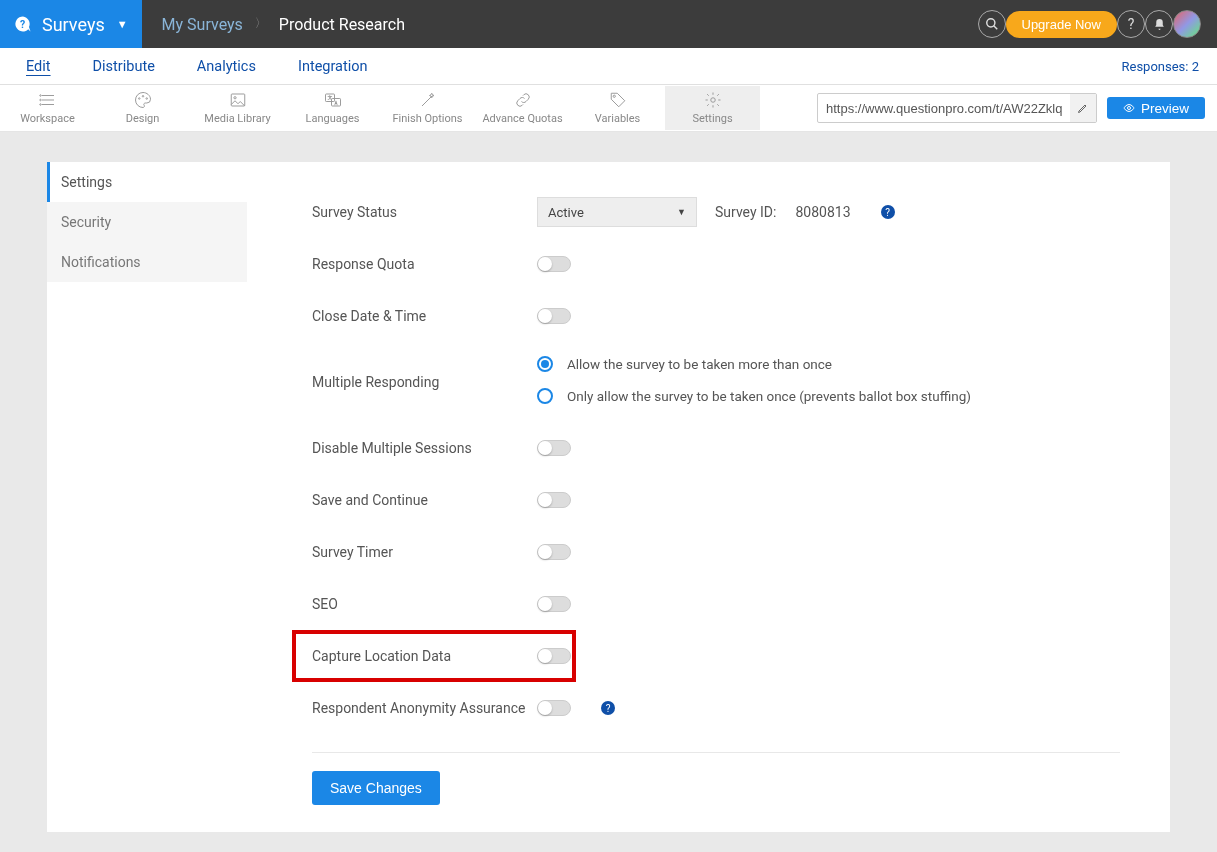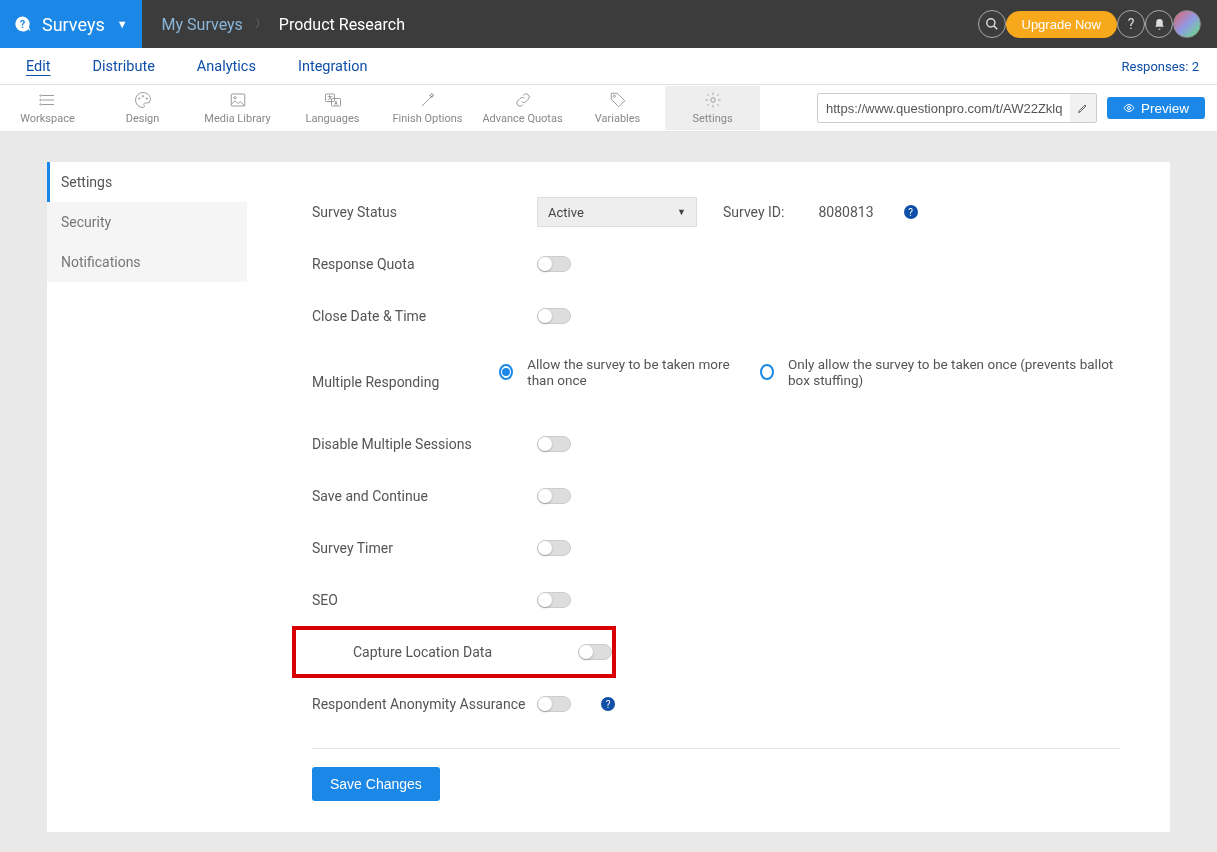--- a/index.html
+++ b/index.html
@@ -46,36 +46,36 @@
     .sn-item:first-child.active { position: relative; }
     .sn-item:first-child.active::before { content: ''; position: absolute; left: 0; top: 0; bottom: 0; width: 3px; background: #1b87e6; }
     .sn-item.active { border-left: none; margin-left: 0;}
 
     .form-area { flex: 1; padding: 24px 50px 24px 65px; }
     .form-row { display: flex; align-items: center; min-height: 52px; }
     .fr-label { width: 225px; color: #555; font-size: 14px; }
     .fr-control { display: flex; align-items: center; gap: 16px; }
     
     .sel { width: 160px; height: 30px; background: #eee; border: 1px solid #ddd; display: flex; align-items: center; padding: 0 10px; font-size: 13px; color: #444; justify-content: space-between; cursor: pointer;}
-    .sid-lbl { color: #555; margin-left: 10px;}
-    .sid-val { color: #555; margin-left: 18px;}
+    .sid-lbl { color: #555; margin-left: 2px;}
+    .sid-val { color: #555; margin-left: 3px;}
     .help-q { width: 14px; height: 14px; border-radius: 50%; background: #0f4fa8; color: #fff; font-size: 10px; display: inline-flex; align-items: center; justify-content: center; margin-left: 14px; }
 
     .toggle { width: 34px; height: 16px; background: #ddd; border: 1px solid #ccc; border-radius: 10px; position: relative; cursor: pointer; }
     .toggle::after { content: ''; width: 14px; height: 14px; background: #fff; border-radius: 50%; position: absolute; top: 0; left: 0; box-shadow: 0 1px 2px rgba(0,0,0,0.25); }
     
-    .radio-group { display: flex; flex-direction: row; gap: 16px; padding: 4px 0; }
+    .radio-group { display: flex; flex-direction: column; gap: 16px; padding: 4px 0; }
     .radio-row { display: flex; align-items: center; gap: 14px; color: #555; font-size: 13.5px; cursor: pointer;}
     .radio { width: 16px; height: 16px; border: 2px solid #1b87e6; border-radius: 50%; display: flex; align-items: center; justify-content: center; }
     .radio.sel-r::after { content: ''; width: 8px; height: 8px; background: #1b87e6; border-radius: 50%; }
     
     .row-mr { align-items: flex-start; }
     .row-mr .fr-label { padding-top: 22px; }
 
-    .highlighted { border: 4px solid #d80000; padding: 2px 0 2px 0; width: 324px; margin-left: -20px; padding-left: 16px; justify-content: flex-end; }
+    .highlighted { border: 4px solid #d80000; padding: 2px 0 2px 0; width: 284px; margin-left: -20px; padding-left: 16px; }
     .highlighted .fr-label { width: 225px; }
 
     .divider { border: none; border-top: 1px solid #e8e8e8; margin: 18px 0; }
     .save-btn { background: #1b87e6; color: #fff; border: none; border-radius: 3px; padding: 9px 18px; font-size: 14px; cursor: pointer; }
   </style>
 </head>
 <body>
 
 <div class="top-bar">
   <div class="brand">

